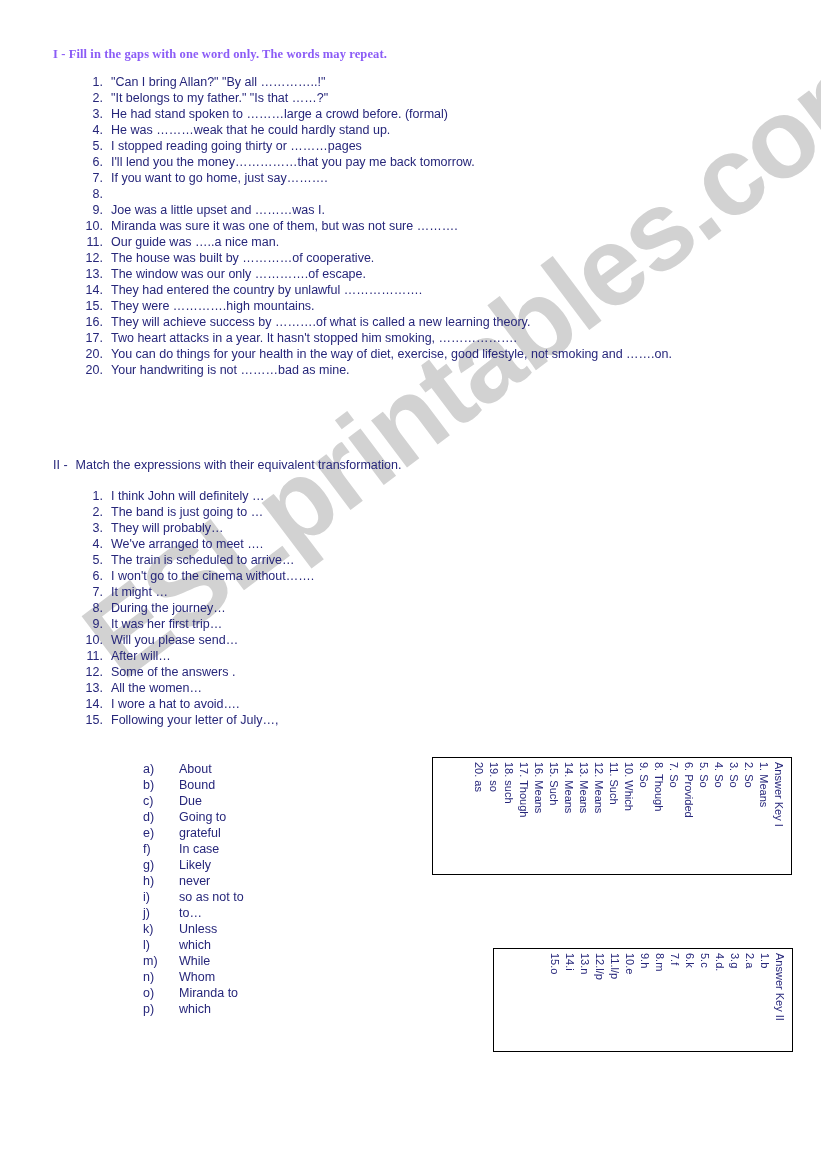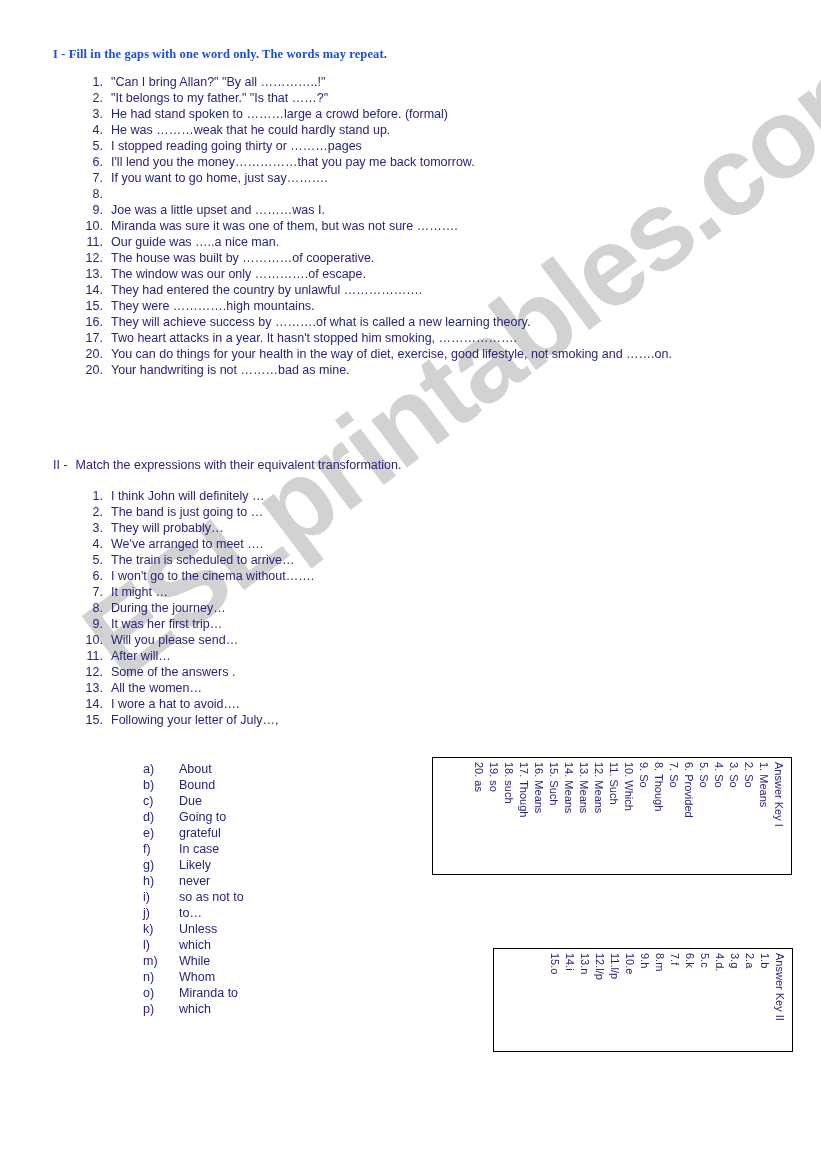--- a/index.html
+++ b/index.html
@@ -40,21 +40,21 @@
   
   .content {
     position: relative;
     z-index: 2;
   }
   .section-heading {
     position: absolute;
     font-family: "Liberation Serif", serif;
     font-weight: bold;
     font-size: 12.5px;
-    color: #1d4ed8;
+    color: #8b5cf6;
     white-space: nowrap;
     letter-spacing: 0.1px;
   }
   #heading-1 { left: 53px; top: 47px; }
 
   .section-heading-2 {
     position: absolute;
     left: 53px;
     top: 458px;
     font-family: "Liberation Sans", sans-serif;

